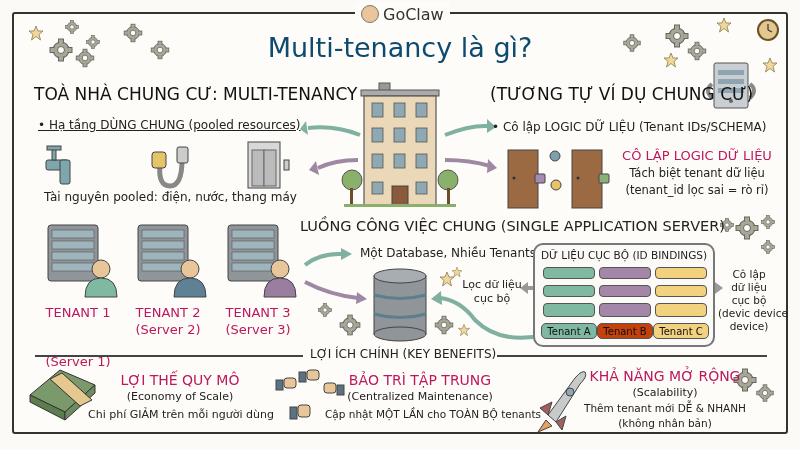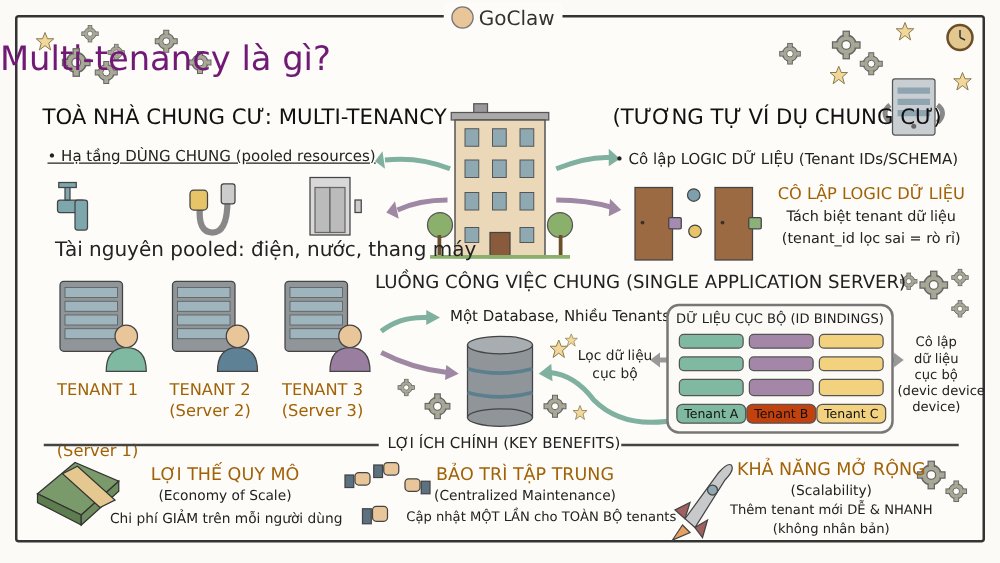--- a/index.html
+++ b/index.html
@@ -3,23 +3,23 @@
 <meta charset="utf-8">
 <style>
   * { box-sizing: border-box; margin: 0; padding: 0; }
   html, body { width: 800px; height: 450px; overflow: hidden; background: #fbfaf6; }
   body { position: relative; font-family: "DejaVu Sans", sans-serif; color: #222; }
   .frame { position: absolute; left: 12px; top: 12px; width: 776px; height: 422px; border: 2px solid #333; border-radius: 3px; background: #fdfcf8; }
   .abs { position: absolute; }
   .t { font-family: "DejaVu Sans", sans-serif; white-space: nowrap; }
   .logo { left: 355px; top: 2px; height: 24px; display:flex; align-items:center; gap:4px; background:#fdfcf8; padding:0 6px; }
   .logo .name { font-size: 16px; color:#333; }
-  .title { left: 0; width: 800px; top: 32px; font-size: 27px; color:#701a75; }
+  .title { left: 0; width: 800px; top: 32px; text-align: center; font-size: 27px; color:#0c4a6e; }
   .h1 { font-size: 17px; color:#111; }
-  .h2 { font-size: 13px; color:#a16207; }
+  .h2 { font-size: 13px; color:#be185d; }
   .sm { font-size: 11.5px; color:#222; }
   .xs { font-size: 10px; color:#222; }
   .center { text-align:center; }
   .hr { height: 1.5px; background:#444; }
   .bar { position:absolute; height:12px; border:1.5px solid #555; border-radius:4px; }
   .pill { position:absolute; height:16px; border:1.5px solid #555; border-radius:5px; font-size:10px; display:flex; align-items:center; justify-content:center; color:#111; }
   .data-box { left: 533px; top: 243px; width: 182px; height: 104px; border: 2px solid #777; border-radius: 10px; background: #fbfaf6; }
 </style>
 </head>
 <body>
@@ -226,21 +226,21 @@
 
 <div class="abs logo">
   <span style="display:inline-block;width:18px;height:18px;border-radius:50%;background:#e8c69a;border:1px solid #777;"></span>
   <span class="name t">GoClaw</span>
 </div>
 
 <div class="abs t title">Multi-tenancy là gì?</div>
 
 <div class="abs t h1" style="left:34px;top:84px;">TOÀ NHÀ CHUNG CƯ: MULTI-TENANCY</div>
 <div class="abs t sm" style="left:38px;top:118px;font-size:12px;text-decoration:underline;">• Hạ tầng DÙNG CHUNG (pooled resources)</div>
-<div class="abs t sm" style="left:44px;top:190px;font-size:16px;">Tài nguyên pooled: điện, nước,  thang máy</div>
+<div class="abs t sm" style="left:44px;top:190px;font-size:12px;">Tài nguyên pooled: điện, nước,  thang máy</div>
 
 <div class="abs t h1" style="left:455px;top:84px;margin-left:35px;">(TƯƠNG TỰ VÍ DỤ CHUNG CƯ)</div>
 <div class="abs t sm" style="left:492px;top:120px;font-size:12px;">• Cô lập LOGIC DỮ LIỆU (Tenant IDs/SCHEMA)</div>
 <div class="abs t h2 center" style="left:612px;top:148px;width:170px;">CÔ LẬP LOGIC DỮ LIỆU</div>
 <div class="abs t sm center" style="left:612px;top:166px;width:170px;">Tách biệt tenant dữ liệu</div>
 <div class="abs t sm center" style="left:612px;top:183px;width:170px;">(tenant_id lọc sai = rò rỉ)</div>
 
 <div class="abs t h2 center" style="left:38px;top:305px;width:80px;">TENANT 1</div>
 <div class="abs t h2 center" style="left:38px;top:322px;width:80px;margin-top:32px;">(Server 1)</div>
 <div class="abs t h2 center" style="left:128px;top:305px;width:80px;">TENANT 2</div>

